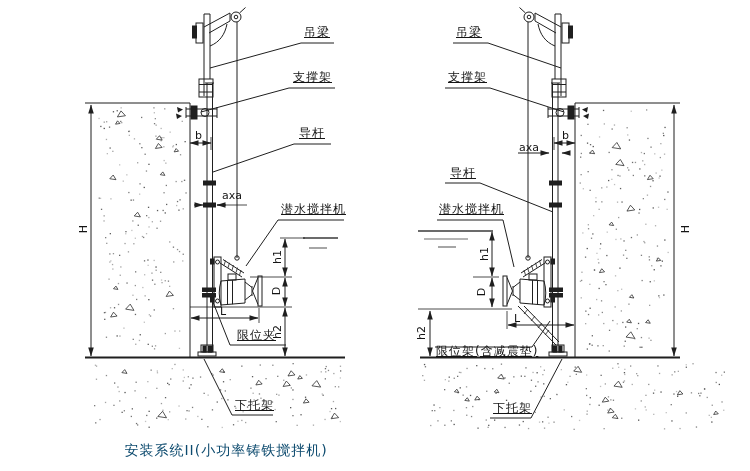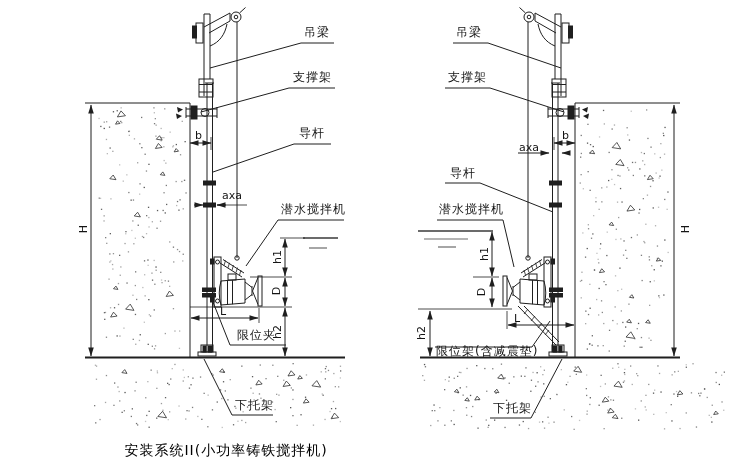--- a/index.html
+++ b/index.html
@@ -1,22 +1,22 @@
 <!DOCTYPE html>
 <html><head>
 <meta charset="utf-8">
 <style>
   html,body{margin:0;padding:0;background:#ffffff;}
   #stage{position:relative;width:750px;height:471px;background:#ffffff;overflow:hidden;
          font-family:"DejaVu Sans","Liberation Sans",sans-serif;color:#151515;}
   #stage svg{position:absolute;left:0;top:0;}
-  .lbl{position:absolute;font-size:12px;line-height:13px;white-space:nowrap;color:#151515;letter-spacing:1px;}
+  .lbl{position:absolute;font-size:12px;line-height:13px;white-space:nowrap;color:#151515;letter-spacing:1px;text-decoration:underline;}
   .dim{position:absolute;font-size:11px;line-height:11px;white-space:nowrap;color:#151515;}
   .rot{transform:translate(-50%,-50%) rotate(-90deg);}
-  .caption{position:absolute;font-size:14px;white-space:nowrap;color:#000000;transform:translateX(-50%);letter-spacing:1px;}
+  .caption{position:absolute;font-size:14px;white-space:nowrap;color:#0c4a6e;transform:translateX(-50%);letter-spacing:1px;}
 </style>
 </head>
 <body>
 
 <div id="stage">
 
 <svg width="750" height="471" viewBox="0 0 750 471">
   <defs>
     <marker id="ah" markerWidth="10" markerHeight="8" refX="9" refY="4" orient="auto-start-reverse" markerUnits="userSpaceOnUse">
       <path d="M0.5,1.2 L9.5,4 L0.5,6.8 Z" fill="#1f1f1f"></path>

